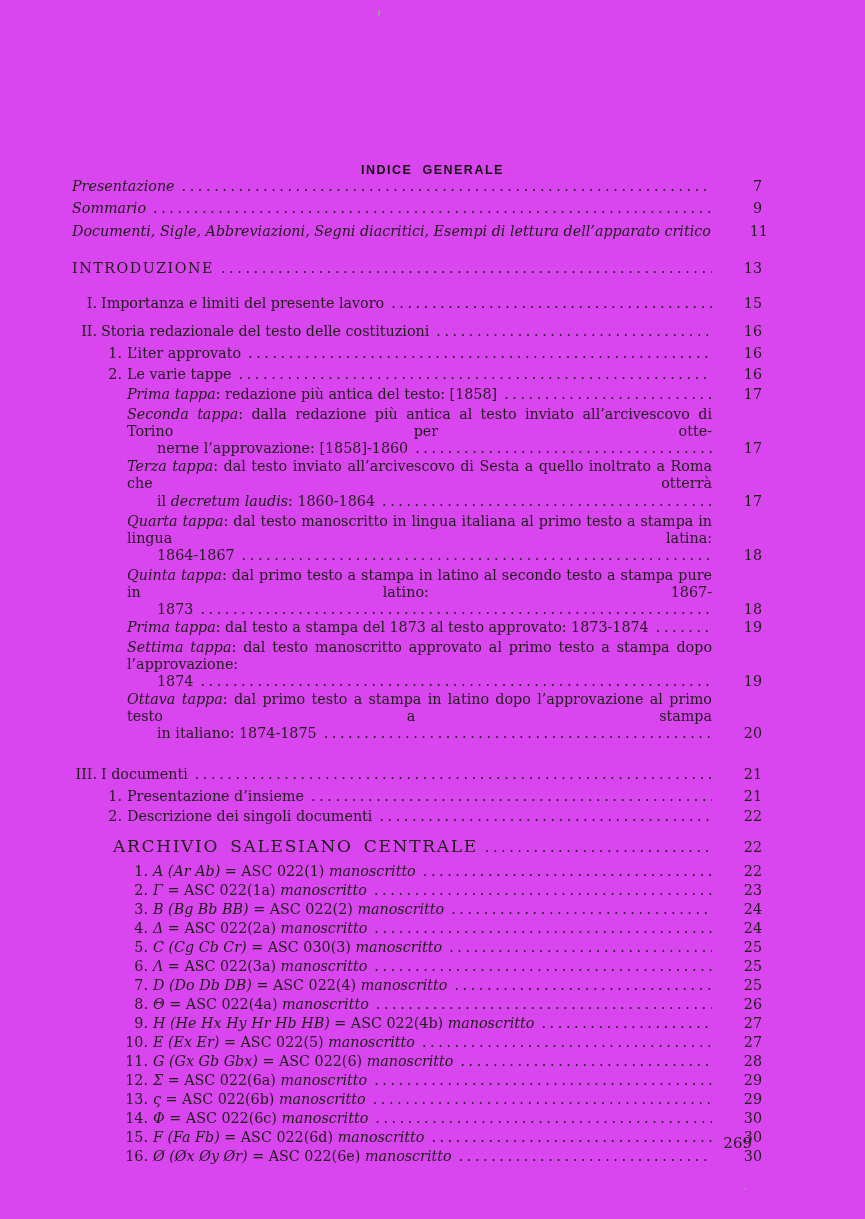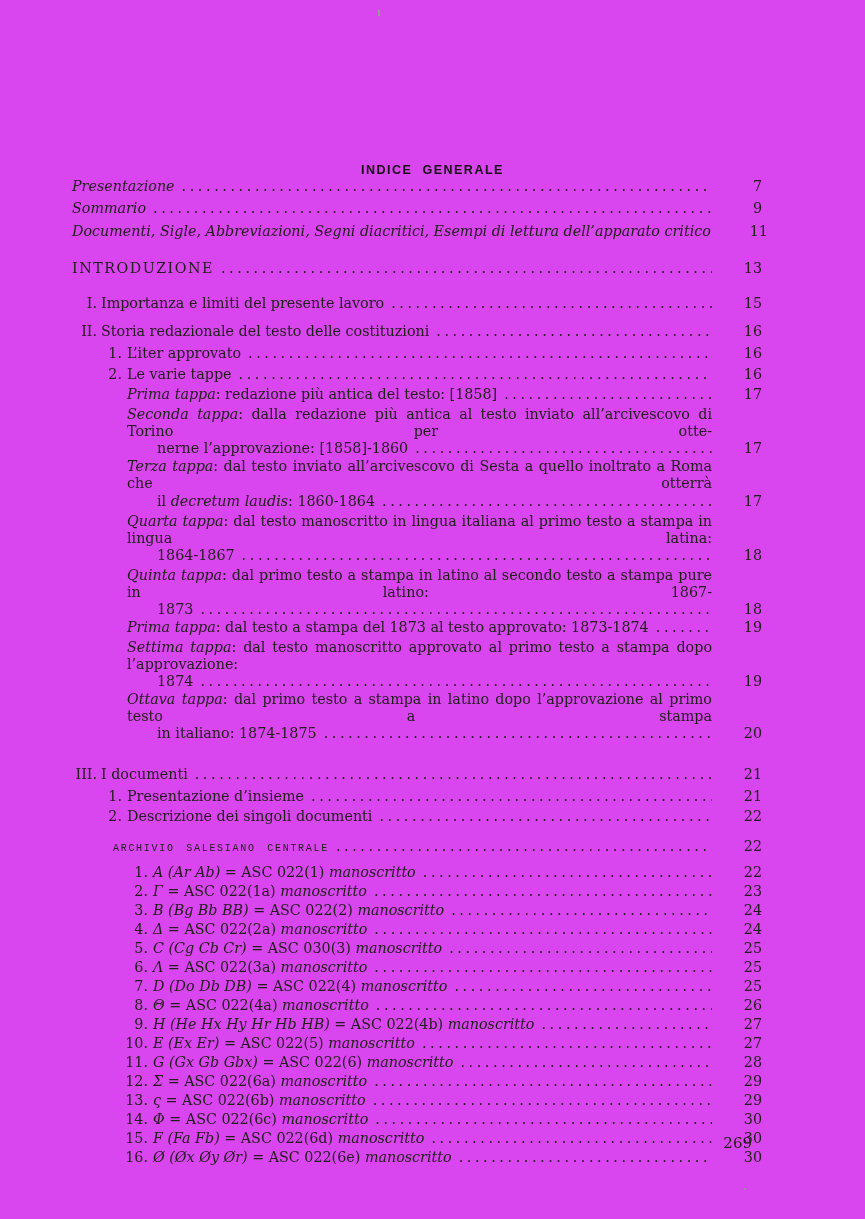--- a/index.html
+++ b/index.html
@@ -22,21 +22,21 @@
   .dots { flex:1 1 auto; overflow:hidden; white-space:nowrap; letter-spacing:3.6px; margin-left:7px; }
   .dots::after { content:"........................................................................................................................................................"; }
   .pg { flex:none; width:50px; text-align:right; white-space:nowrap; }
   .rnum { flex:none; width:25px; text-align:right; margin-right:4px; }
   .snum { flex:none; width:50px; text-align:right; margin-right:5px; }
   .dnum { flex:none; width:76px; text-align:right; margin-right:5px; }
   .ind1 { padding-left:55px; }
   .cont { padding-left:85px; }
   .jline { display:block; text-align:justify; text-align-last:justify; padding-left:55px; margin-right:50px; white-space:normal; }
   .caps { letter-spacing:1.5px; }
-  .arch { font-size:10px; letter-spacing:1.7px; word-spacing:4px;font-family:Liberation Mono, monospace; }
+  .arch { font-size:17px; letter-spacing:1.7px; word-spacing:4px; }
   .folio { position:absolute; top:1135px; right:113px; font-size:15px; line-height:17px; }
   .speck { position:absolute; background:#9a9a9a; }
   .speck-top { left:378px; top:10px; width:2px; height:6px; }
   .speck-bottom { left:744px; top:1188px; width:2px; height:2px; border-radius:50%; }
 </style>
 </head>
 <body>
 
 <div class="page">
   <div class="speck speck-top"></div>

